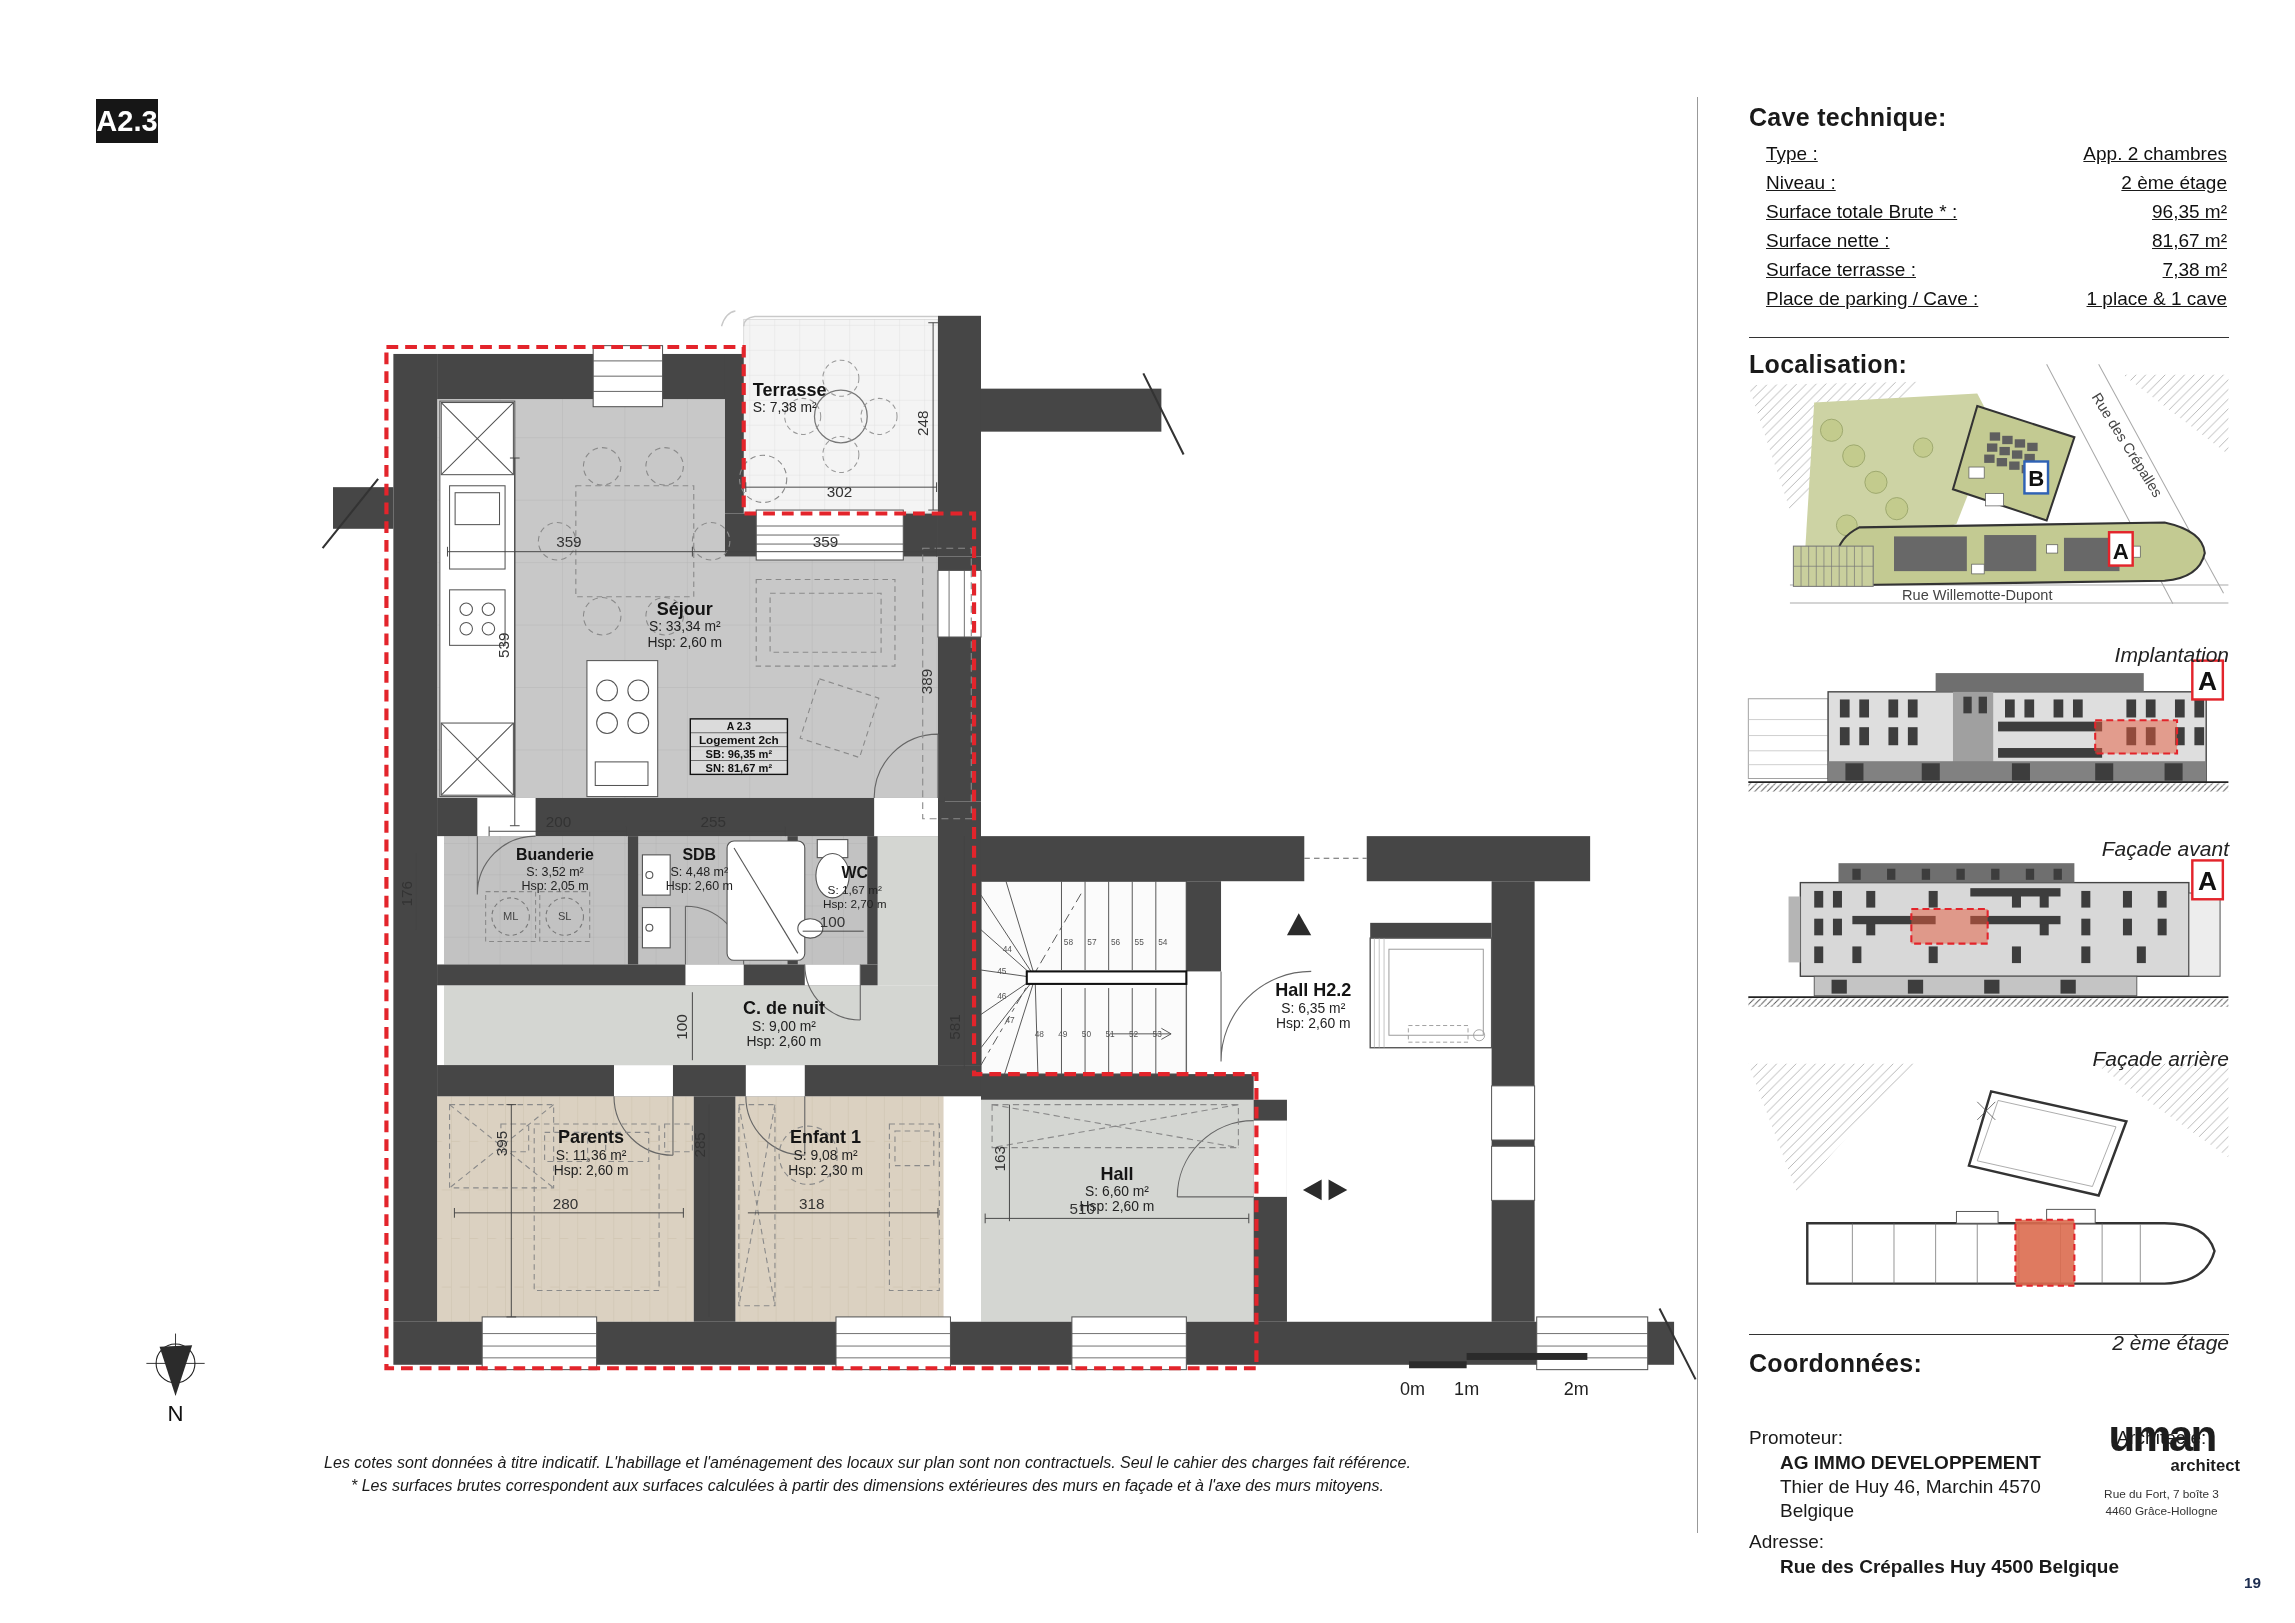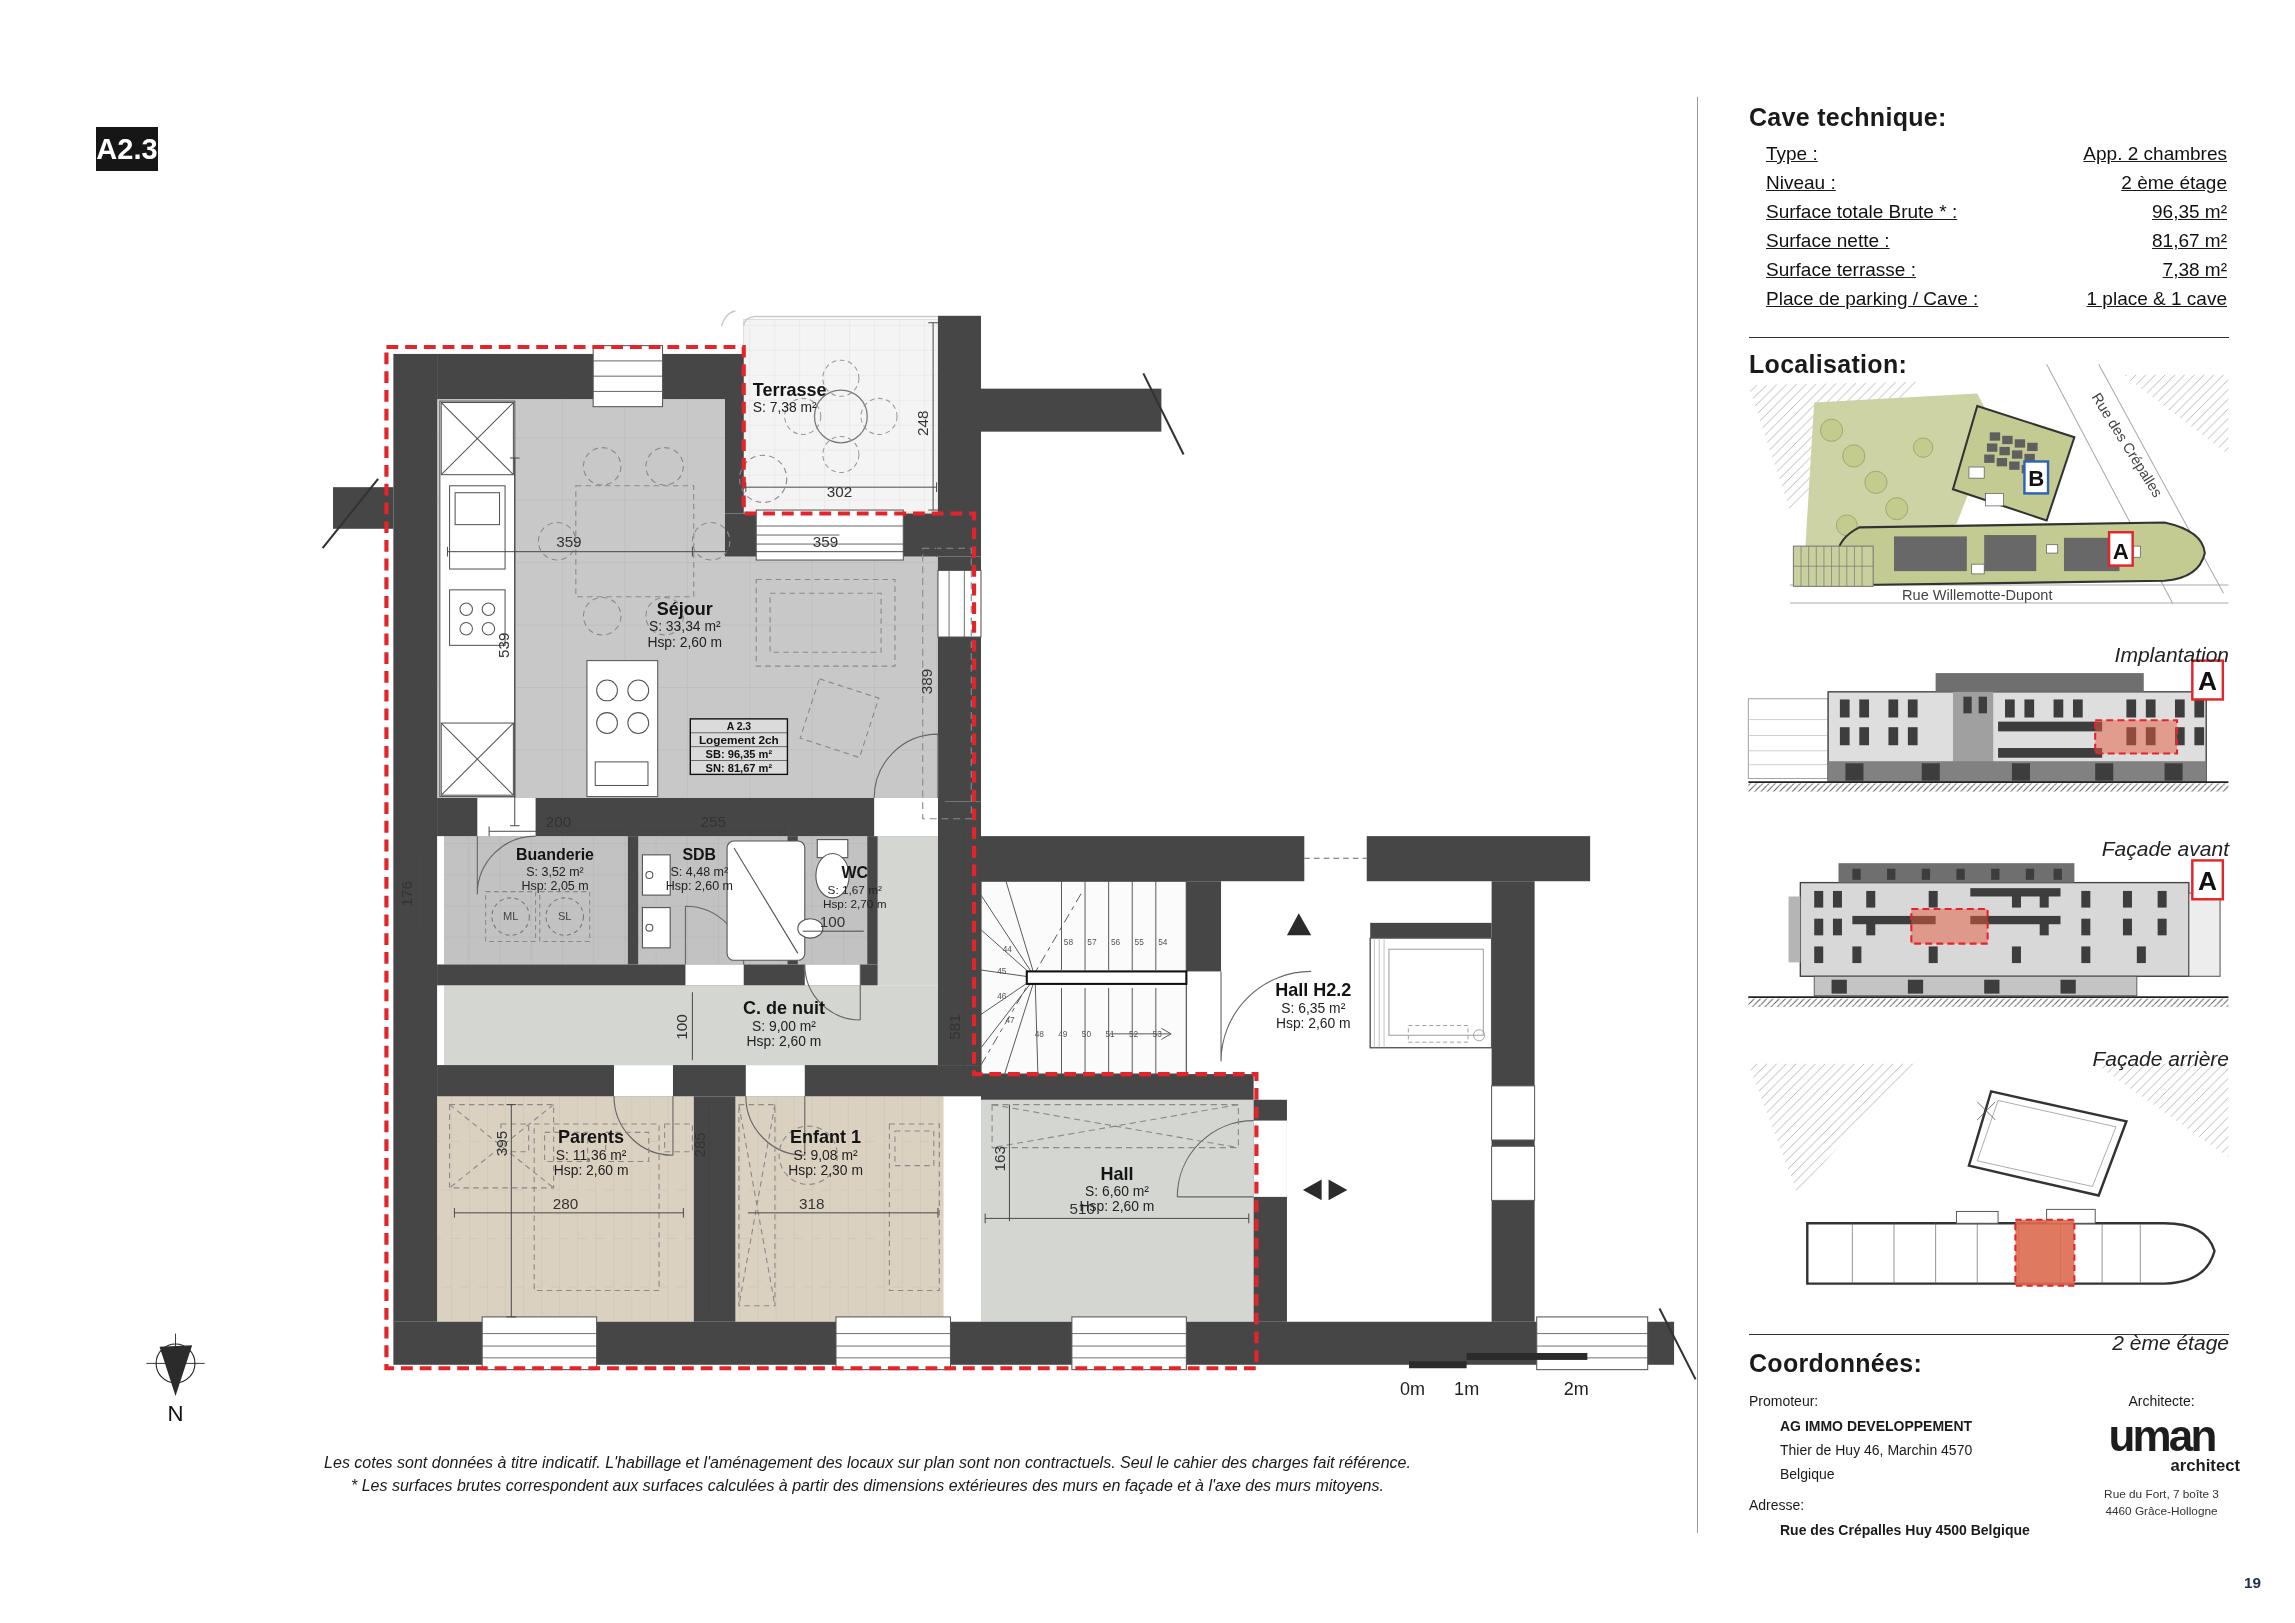--- a/index.html
+++ b/index.html
@@ -1,29 +1,29 @@
 <!DOCTYPE html>
 <html style="font-size:11px"><head>
 <meta charset="utf-8">
 <style>
   html,body{margin:0;padding:0;background:#fff;}
   #page{position:relative;width:2295px;height:1623px;background:#ffffff;overflow:hidden;
         font-family:"Liberation Sans",sans-serif;color:#1a1a1a;}
   .abs{position:absolute;}
   #sheet-code{left:96px;top:99px;width:62px;height:44px;background:#161616;color:#fff;
-      display:flex;align-items:center;justify-content:center;font-size:29px;font-weight:bold;margin-top:28px;}
+      display:flex;align-items:center;justify-content:center;font-size:29px;font-weight:bold;}
   .panel-title{font-size:25px;font-weight:bold;letter-spacing:0.3px;}
   .fiche-rows{left:1766px;top:139px;width:461px;text-decoration:underline;}
   .frow{display:flex;justify-content:space-between;font-size:19px;line-height:29px;}
   .frow .lab{color:#111;}
   .frow .val{color:#111;text-align:right;}
   .hrule{background:#333;height:1.4px;}
   .caption{font-style:italic;font-size:21px;color:#222;text-align:right;width:480px;margin-top:32px;}
   .foot{font-style:italic;font-size:16px;color:#1a1a1a;text-align:center;width:1263px;}
-  .coordL{font-size:14px;}
+  .coordL{font-size:19px;margin-top:34px;}
   .bold{font-weight:bold;}
   .logo-uman{font-size:44px;font-weight:bold;letter-spacing:-2.8px;color:#1d1d1d;}
   .logo-sub{font-size:16.7px;font-weight:bold;color:#1d1d1d;}
   .arch-addr{font-size:11.8px;color:#333;line-height:16.7px;}
   .pageno{font-size:15.3px;font-weight:bold;color:#1d2d50;}
   svg text{font-family:"Liberation Sans",sans-serif;}
   .rname{font-size:26px;font-weight:bold;fill:#141414;}
   .rsub{font-size:20px;fill:#222;}
   .dim{font-size:22px;fill:#333;}
   .snum{font-size:12px;fill:#555;}

